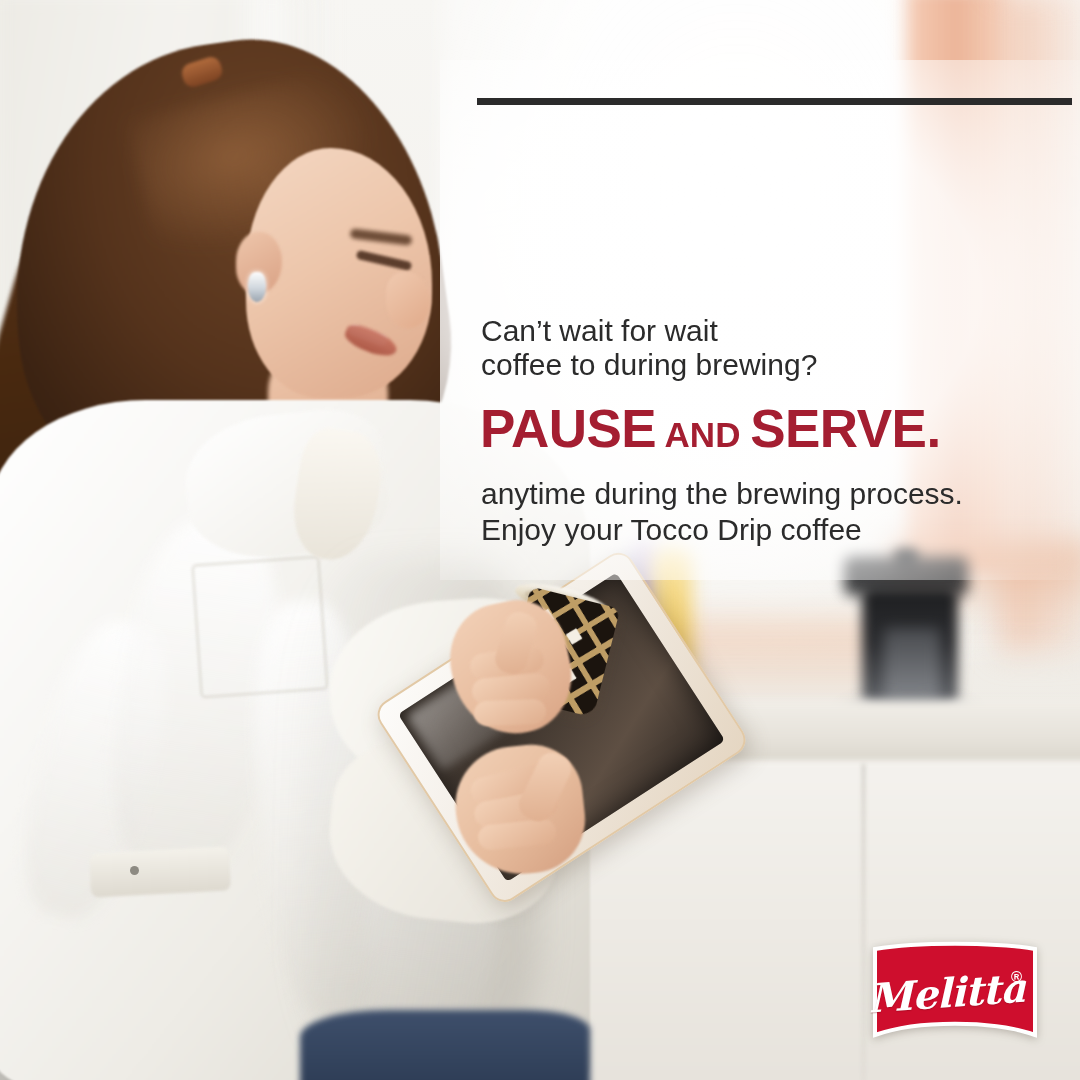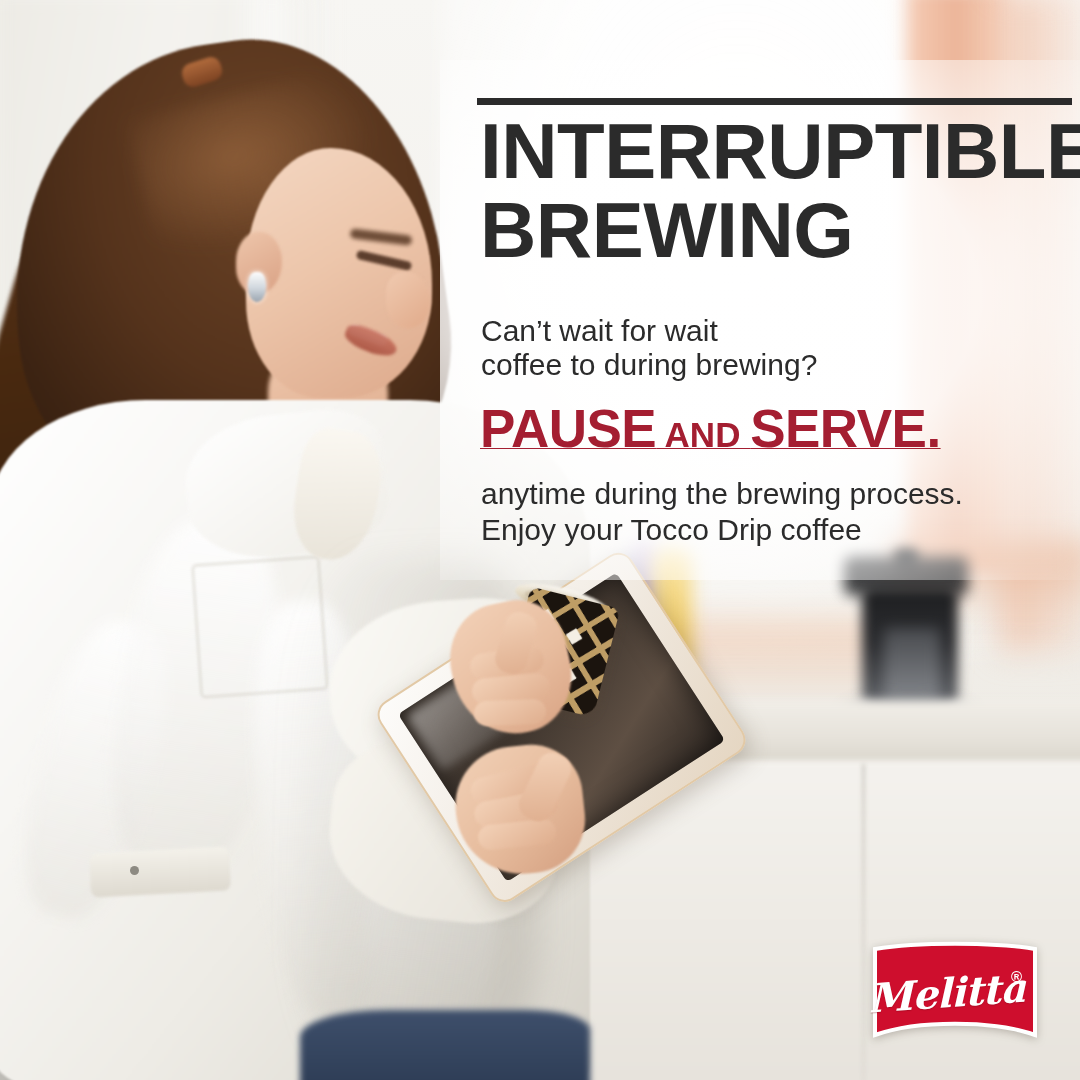--- a/index.html
+++ b/index.html
@@ -374,21 +374,21 @@
     letter-spacing:-0.5px;
   }
   .headline span{display:block;}
   .lead{
     position:absolute;left:481px;top:314px;width:520px;
     font-size:30px;line-height:34px;font-weight:500;color:#2b2b2b;
   }
   .lead span{display:block;}
   .punch{
     position:absolute;left:480px;top:398px;width:560px;
-    color:#a41e31;font-weight:700;white-space:nowrap;text-decoration:underline;
+    color:#a41e31;font-weight:700;white-space:nowrap;
   }
   .punch .big{font-size:53px;letter-spacing:-0.5px;}
   .punch .mid{font-size:35px;letter-spacing:0px;}
   .tail{
     position:absolute;left:481px;top:476px;width:540px;
     font-size:30px;line-height:36px;font-weight:500;color:#2b2b2b;
   }
   .tail span{display:block;}
 
   
@@ -511,24 +511,20 @@
     <div class="finger hm-f1"></div>
     <div class="finger hm-f2"></div>
     <div class="finger hm-f3"></div>
     <div class="finger thumb-mug"></div>
 
     <div class="text-scrim"></div>
   </div>
 
   <div class="rule"></div>
 
-  <div class="headline">
-    <span>INTERRUPTIBLE</span>
-    <span>BREWING</span>
-  </div>
 
   <div class="lead">
     <span>Can’t wait for wait</span>
     <span>coffee to during brewing?</span>
   </div>
 
   <div class="punch">
     <span class="big">PAUSE</span><span class="mid"> AND </span><span class="big">SERVE.</span>
   </div>
 

